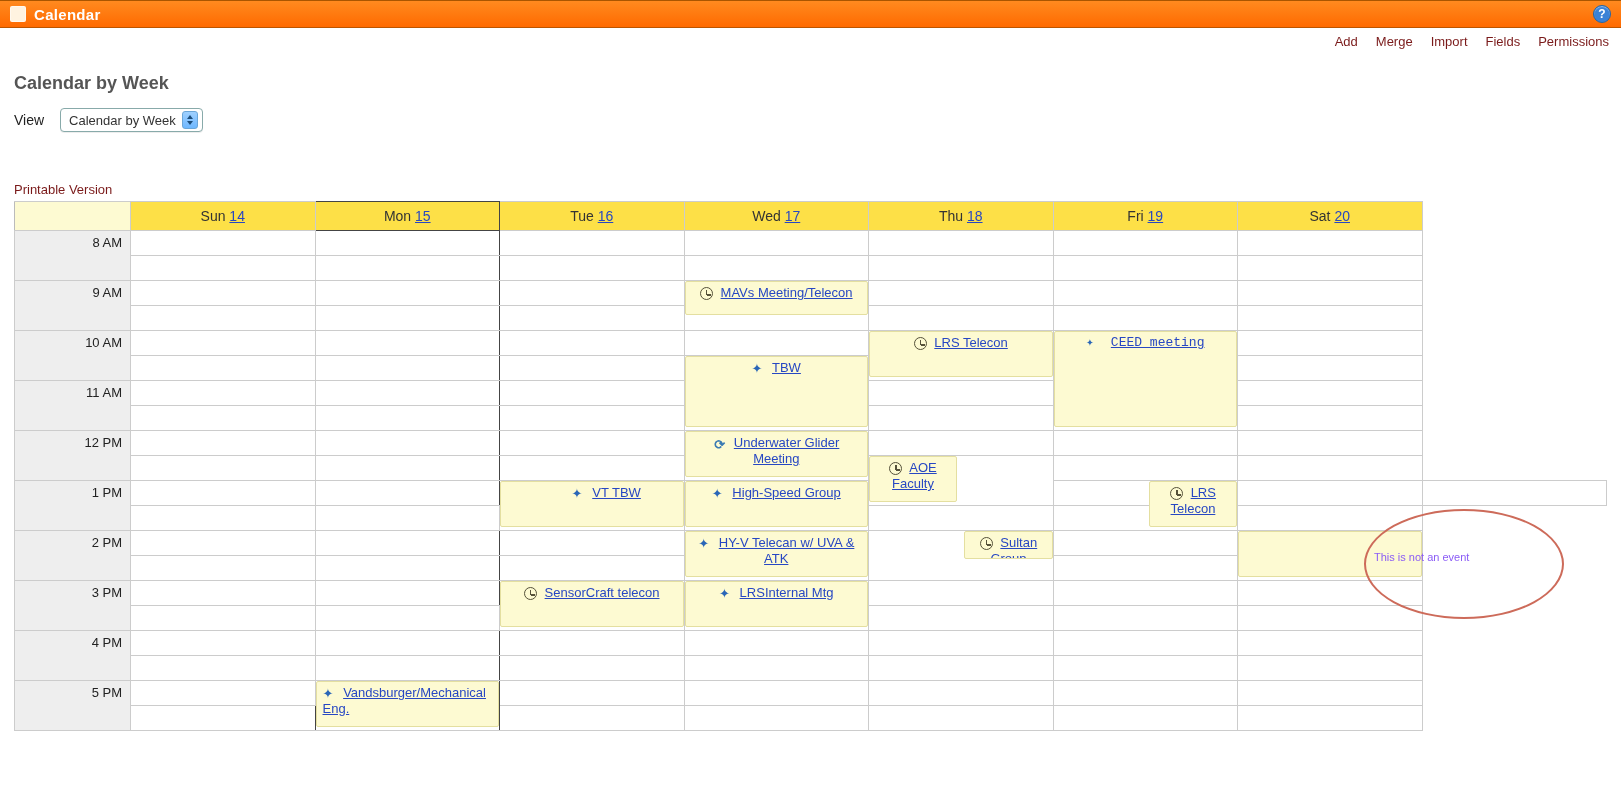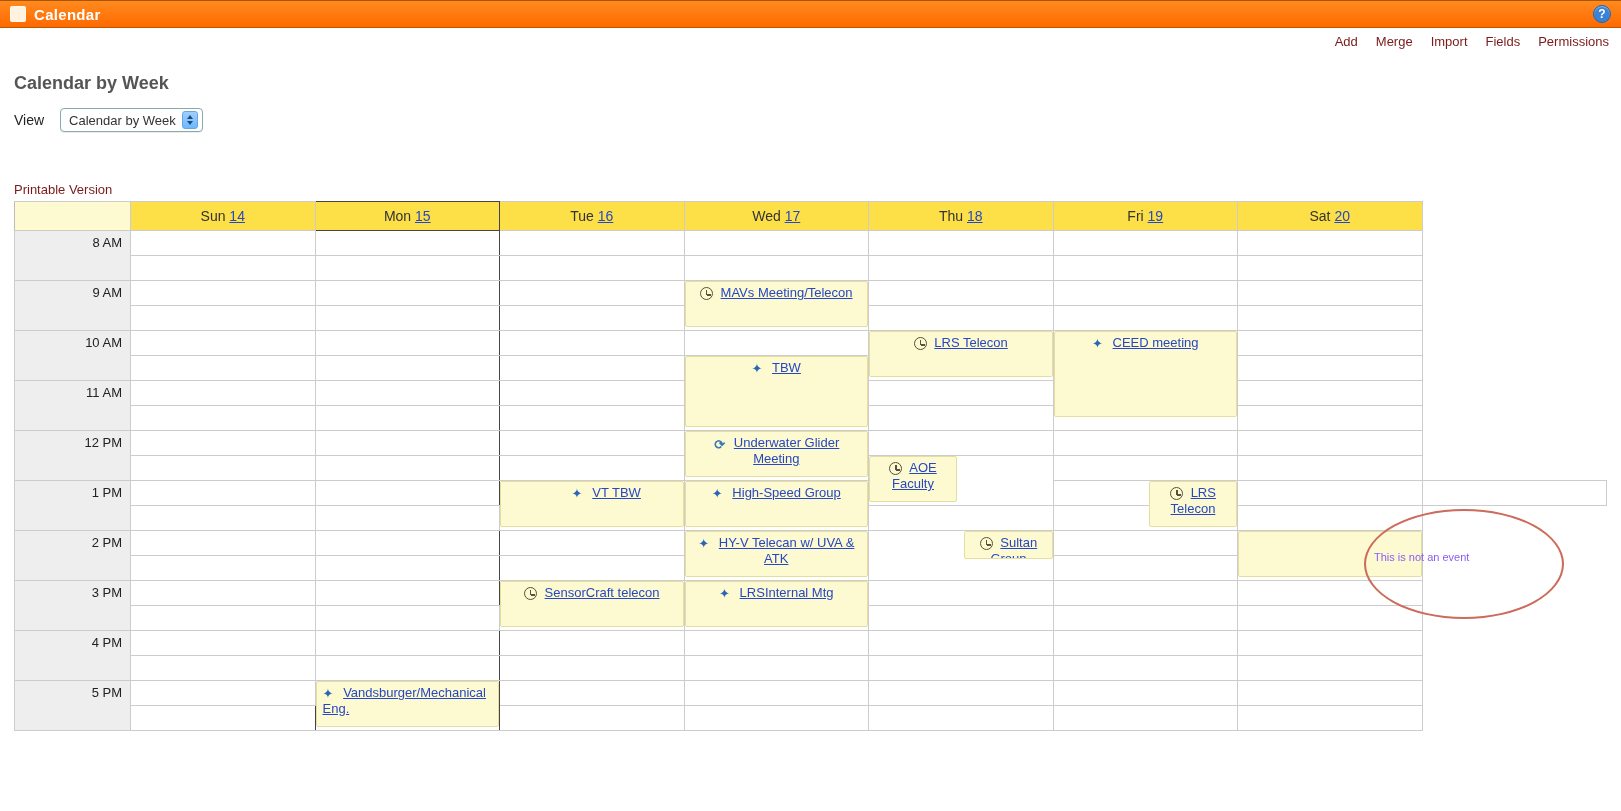--- a/index.html
+++ b/index.html
@@ -209,21 +209,21 @@
             <td></td>
             <td></td>
           </tr>
 
         <tr>
           <td class="timecell" rowspan="2">9 AM</td>
           <td></td>
             <td class="today-col"></td>
             <td></td>
           <td rowspan="2" class="daycell">
-            <div class="event" style="height:46px;">
+            <div class="event" style="height:34px;">
               <span class="icon icon-clock"></span>
               <a>MAVs Meeting/Telecon</a>
             </div>
           </td>
           <td></td>
             <td></td>
             <td></td>
         </tr>
         <tr class="halfhour">
             <td></td>
@@ -240,21 +240,21 @@
             <td class="today-col"></td>
             <td></td>
           <td></td>
           <td rowspan="2" class="daycell">
             <div class="event" style="height:46px;">
               <span class="icon icon-clock"></span>
               <a>LRS Telecon</a>
             </div>
           </td>
           <td rowspan="4" class="daycell">
-            <div class="event" style="height:86px;">
+            <div class="event" style="height:96px;font-family:Liberation Mono, monospace;">
               <span class="icon icon-run"></span>
               <a>CEED meeting</a>
             </div>
           </td>
           <td></td>
         </tr>
         <tr class="halfhour">
           <td></td>
             <td class="today-col"></td>
             <td></td>

